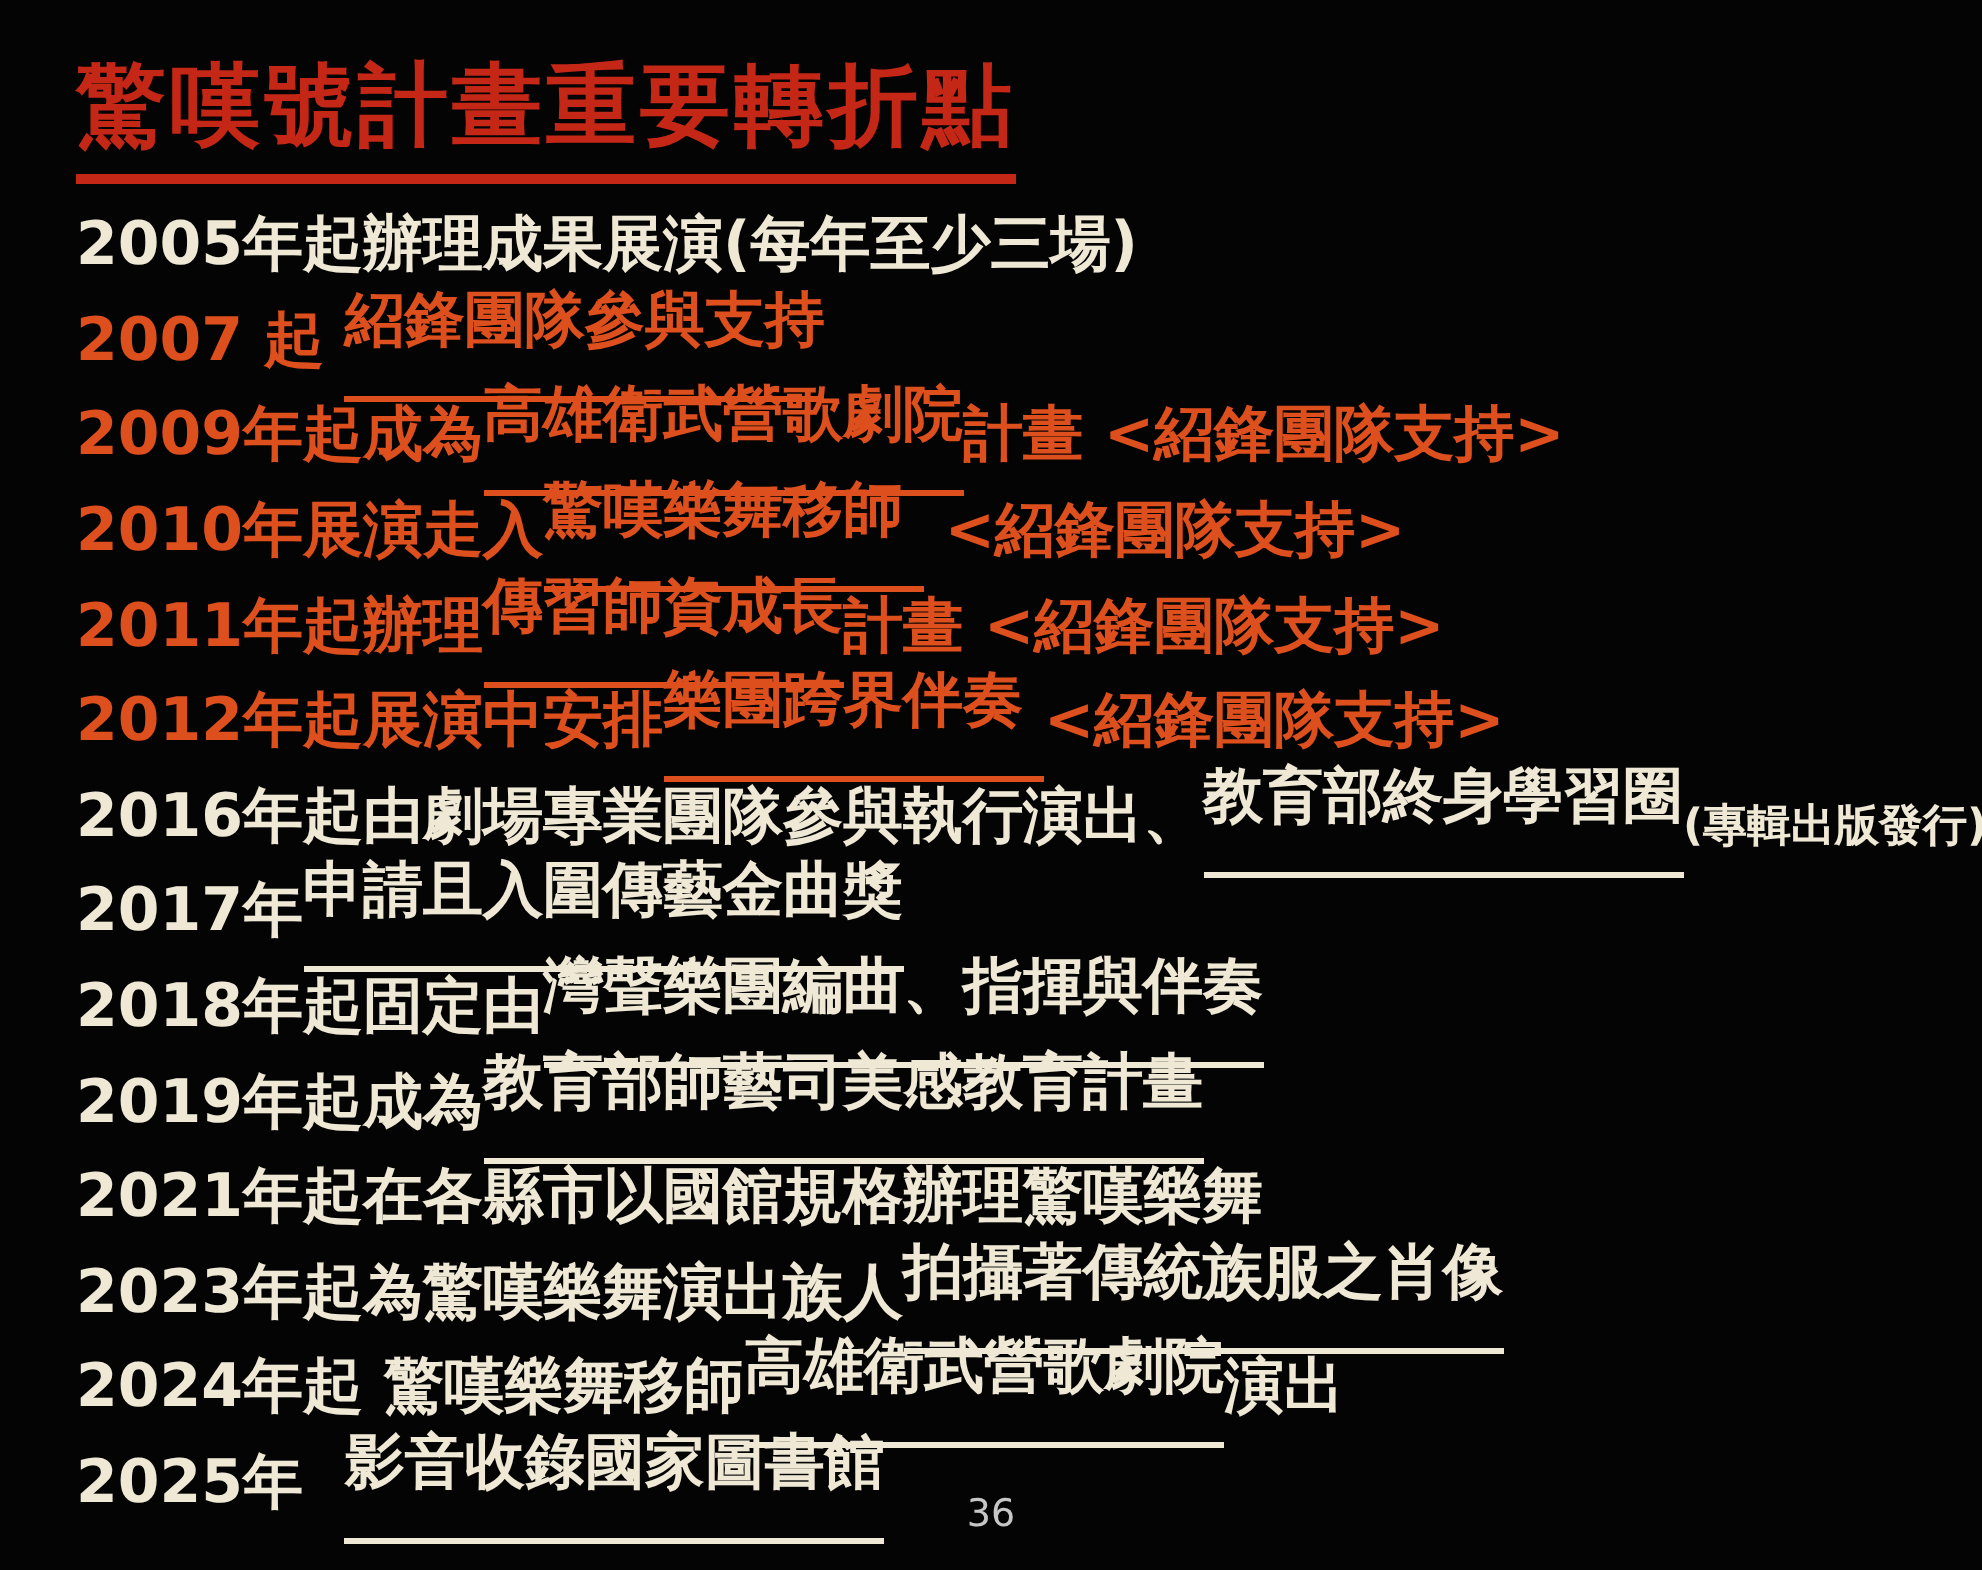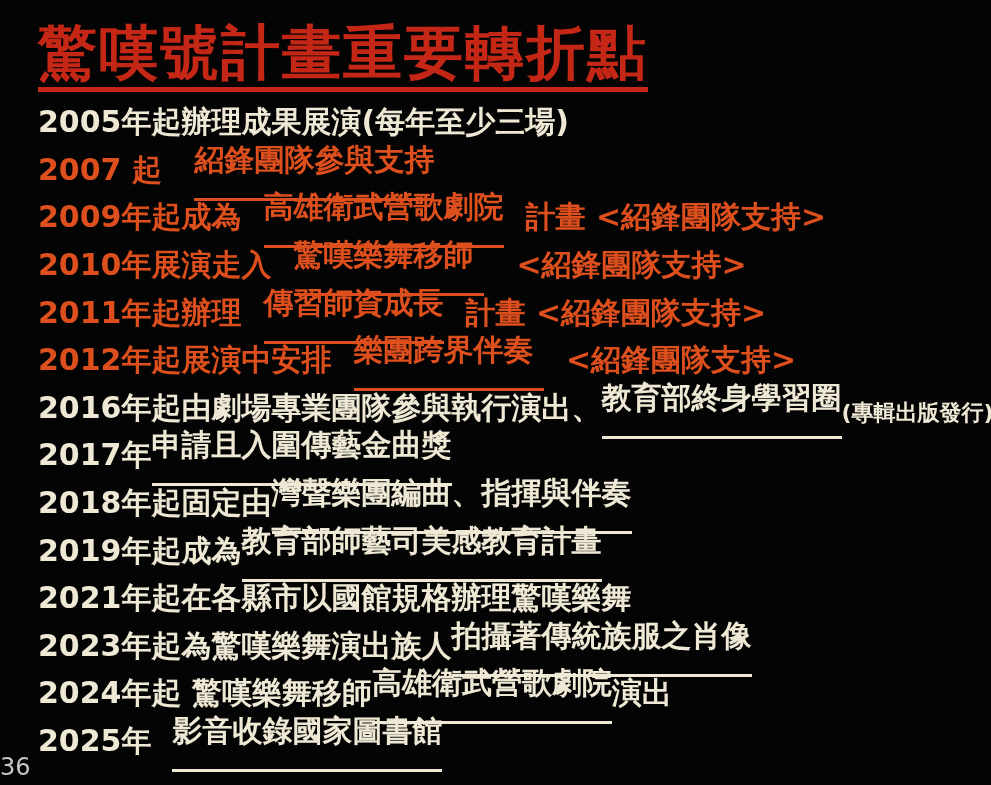--- a/index.html
+++ b/index.html
@@ -16,58 +16,59 @@
     font-family: "DejaVu Sans", "Liberation Sans", sans-serif;
     font-weight: bold;
   }
   .title-wrap {
     position: absolute;
     left: 38px;
     top: 22px;
   }
   .title-text {
     display: inline-block;
-    font-size: 59px;
+    font-size: 45px;
     line-height: 62px;
     letter-spacing: 2px;
     color: var(--title-color, #c52717);
     border-bottom: 5px solid var(--title-color, #c52717);
     padding-bottom: 3px;
   }
   .timeline {
     position: absolute;
     left: 38px;
     top: 99px;
     right: 2px;
   }
   .line {
     height: 47.6px;
     display: flex;
     align-items: center;
     font-size: 30px;
     white-space: pre;
   }
   .line.white { color: var(--cream, #eee8d4); }
-  .line.orange { color: var(--orange, #de4f1e); gap: 22px; }
+  .line.orange { color: var(--orange, #de4f1e); }
   .line span.u {
     border-bottom: 3px solid currentColor;
     padding-bottom: 17px;
   }
   .line span.small {
     font-size: 22px;
     align-self: flex-end;
     padding-bottom: 4px;
   }
   .page-number {
     position: absolute;
-    bottom: 4px;
+    bottom: 17px;
     left: 0;
     width: 100%;
+    text-align: center;
     font-weight: normal;
-    font-size: 24px;
+    font-size: 19px;
     color: var(--page-gray, #c6c6c6);
   }
 </style>
 </head>
 <body>
 
 <div class="slide">
   <div class="title-wrap">
     <span class="title-text">驚嘆號計畫重要轉折點</span>
   </div>

